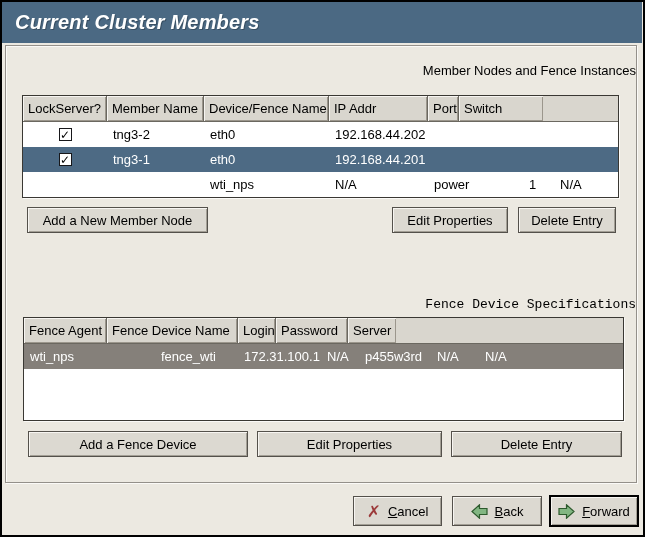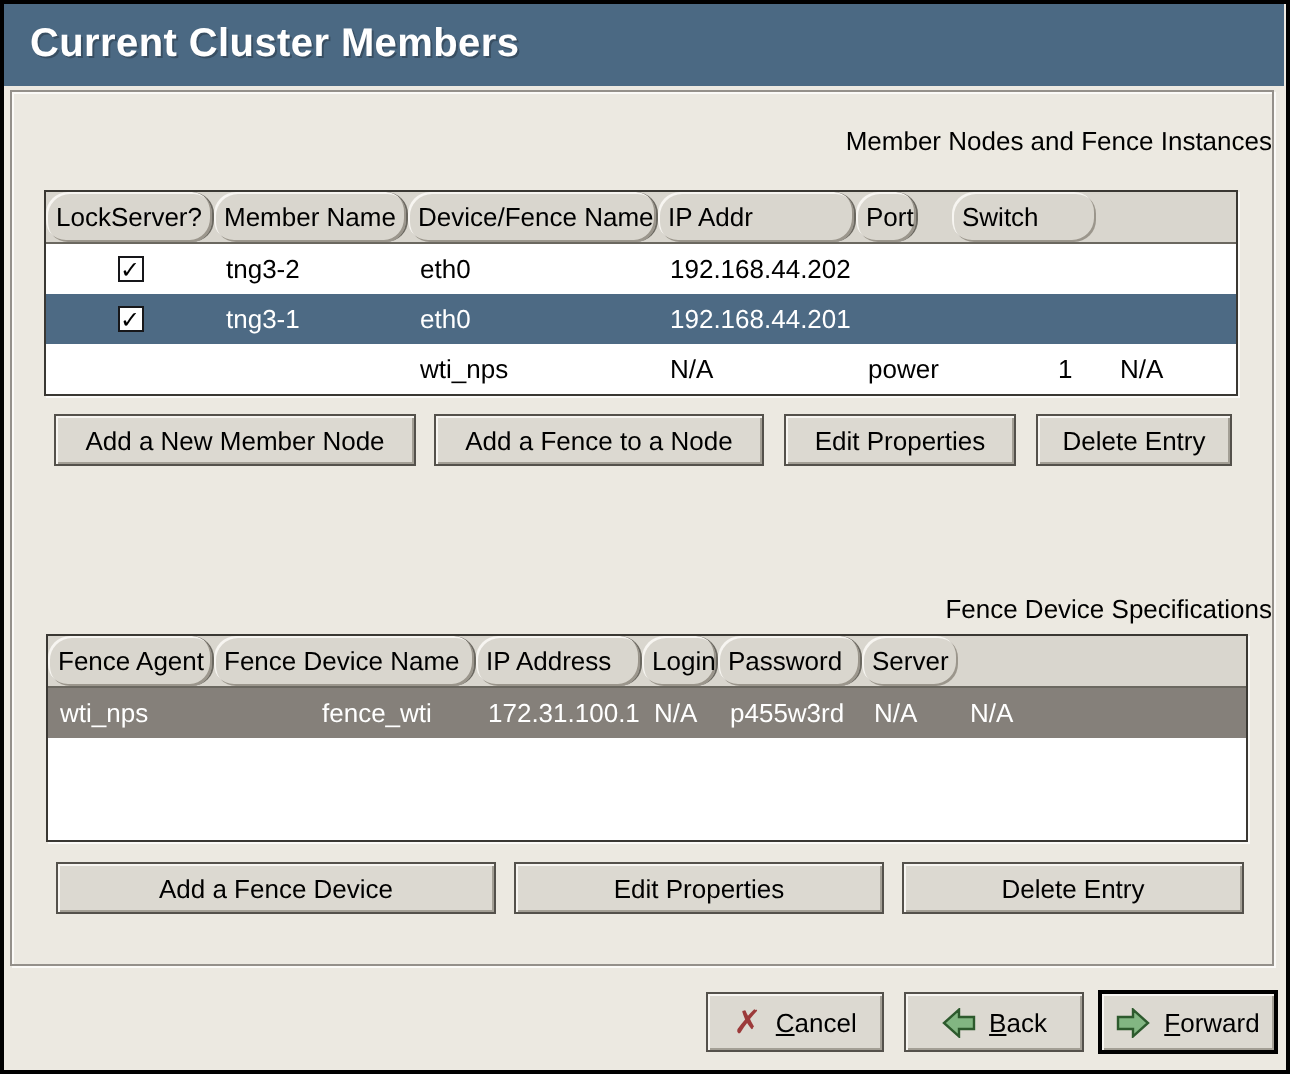--- a/index.html
+++ b/index.html
@@ -5,41 +5,41 @@
   html,body { margin:0; padding:0; background:#ffffff; }
   * { box-sizing:border-box; }
   .window {
     position:relative; width:645px; height:537px; background:#000;
     font-family:"Liberation Sans","DejaVu Sans",sans-serif; color:#000;
     overflow:hidden;
   }
   .frame { position:absolute; left:2px; top:2px; right:2px; bottom:2px; background:#ece9e1; }
   .titlebar {
     position:absolute; left:2px; top:2px; right:3px; height:41px;
-    background:#4b6983; display:flex; align-items:center; padding-left:13px;
+    background:#4b6983; display:flex; align-items:center; padding-left:13px;font-style:italic;
   }
   .titlebar .title {
     color:#ffffff; font-size:20px; font-weight:bold; letter-spacing:0.2px;
     text-shadow:1px 1px 0 rgba(0,0,0,0.25);
   }
   .panel {
     position:absolute; left:5px; top:45px; width:632px; height:438px;
     border:1px solid #94908a; box-shadow:1px 1px 0 #fbfaf7, inset 1px 1px 0 #fbfaf7;
     background:#ece9e1;
   }
   .caption { position:absolute; left:0; width:100%; text-align:right; font-size:13px; color:#000; }
 
   
   .tree { position:absolute; background:#ffffff; border:1px solid #3a3833; box-shadow:1px 1px 0 #fbfaf7; }
   .thead { display:flex; height:26px; background:#d9d6ce; border-bottom:1px solid #6b6860; }
   .th {
     height:100%; background:#d9d6ce; border-right:1px solid #6b6860;
     box-shadow:inset 1px 1px 0 #f7f5f1, inset -1px -1px 0 #9b968c;
     display:flex; align-items:center; padding-left:5px;
-    font-size:13px; white-space:nowrap; overflow:hidden;border-radius:11px;
+    font-size:13px; white-space:nowrap; overflow:hidden;
   }
   .th:last-child { border-right:none; }
   .trow { display:flex; height:25px; align-items:center; background:#fff; }
   .trow.sel-focus { background:#4d6a84; color:#fff; }
   .trow.sel-blur  { background:#85807a; color:#fff; }
   .td { padding-left:6px; font-size:13px; white-space:nowrap; overflow:hidden; }
   .td.center { padding-left:0; display:flex; justify-content:center; }
   .checkbox {
     width:13px; height:13px; background:#fff; border:1px solid #17171a;
     display:flex; align-items:center; justify-content:center;
@@ -80,21 +80,21 @@
 
     <div class="caption" style="top:17px;">Member Nodes and Fence Instances</div>
 
     <div class="tree" style="left:16px; top:49px; width:597px; height:103px;">
       <div class="thead">
         <div class="th" style="width:84px">LockServer?</div>
         <div class="th" style="width:97px">Member Name</div>
         <div class="th" style="width:125px">Device/Fence Name</div>
         <div class="th" style="width:99px">IP Addr</div>
         <div class="th" style="width:31px">Port</div>
-        <div class="th" style="width:72px; border-right:none;margin-left:17px;">Switch</div>
+        <div class="th" style="width:84px; border-right:none;">Switch</div>
       </div>
       <div class="trow">
         <div class="td center" style="width:84px">
           <span class="checkbox">
               <span>✓</span>
             </span>
         </div>
         <div class="td" style="width:97px">tng3-2</div>
         <div class="td" style="width:125px">eth0</div>
         <div class="td" style="width:99px">192.168.44.202</div>
@@ -120,31 +120,29 @@
         <div class="td" style="width:97px"></div>
         <div class="td" style="width:125px">wti_nps</div>
         <div class="td" style="width:99px">N/A</div>
         <div class="td" style="width:95px">power</div>
         <div class="td" style="width:31px">1</div>
         <div class="td" style="width:64px">N/A</div>
       </div>
     </div>
 
     <div class="btn" style="left:21px;  top:161px; width:181px;">Add a New Member Node</div>
-    <div class="btn" style="left:211px; top:161px; width:165px;">Add a Fence to a Node</div>
     <div class="btn" style="left:386px; top:161px; width:116px;">Edit Properties</div>
     <div class="btn" style="left:512px; top:161px; width:98px;">Delete Entry</div>
 
-    <div class="caption" style="top:251px;">Fence Device Specifications</div>
+    <div class="caption" style="top:251px;font-family:Liberation Mono, monospace;">Fence Device Specifications</div>
 
     <div class="tree" style="left:17px; top:271px; width:601px; height:104px;">
       <div class="thead">
         <div class="th" style="width:83px">Fence Agent</div>
         <div class="th" style="width:131px">Fence Device Name</div>
-        <div class="th" style="width:83px">IP Address</div>
         <div class="th" style="width:38px">Login</div>
         <div class="th" style="width:72px">Password</div>
         <div class="th" style="width:48px">Server</div>
       </div>
       <div class="trow sel-blur">
         <div class="td" style="width:131px">wti_nps</div>
         <div class="td" style="width:83px">fence_wti</div>
         <div class="td" style="width:83px">172.31.100.1</div>
         <div class="td" style="width:38px">N/A</div>
         <div class="td" style="width:72px">p455w3rd</div>

